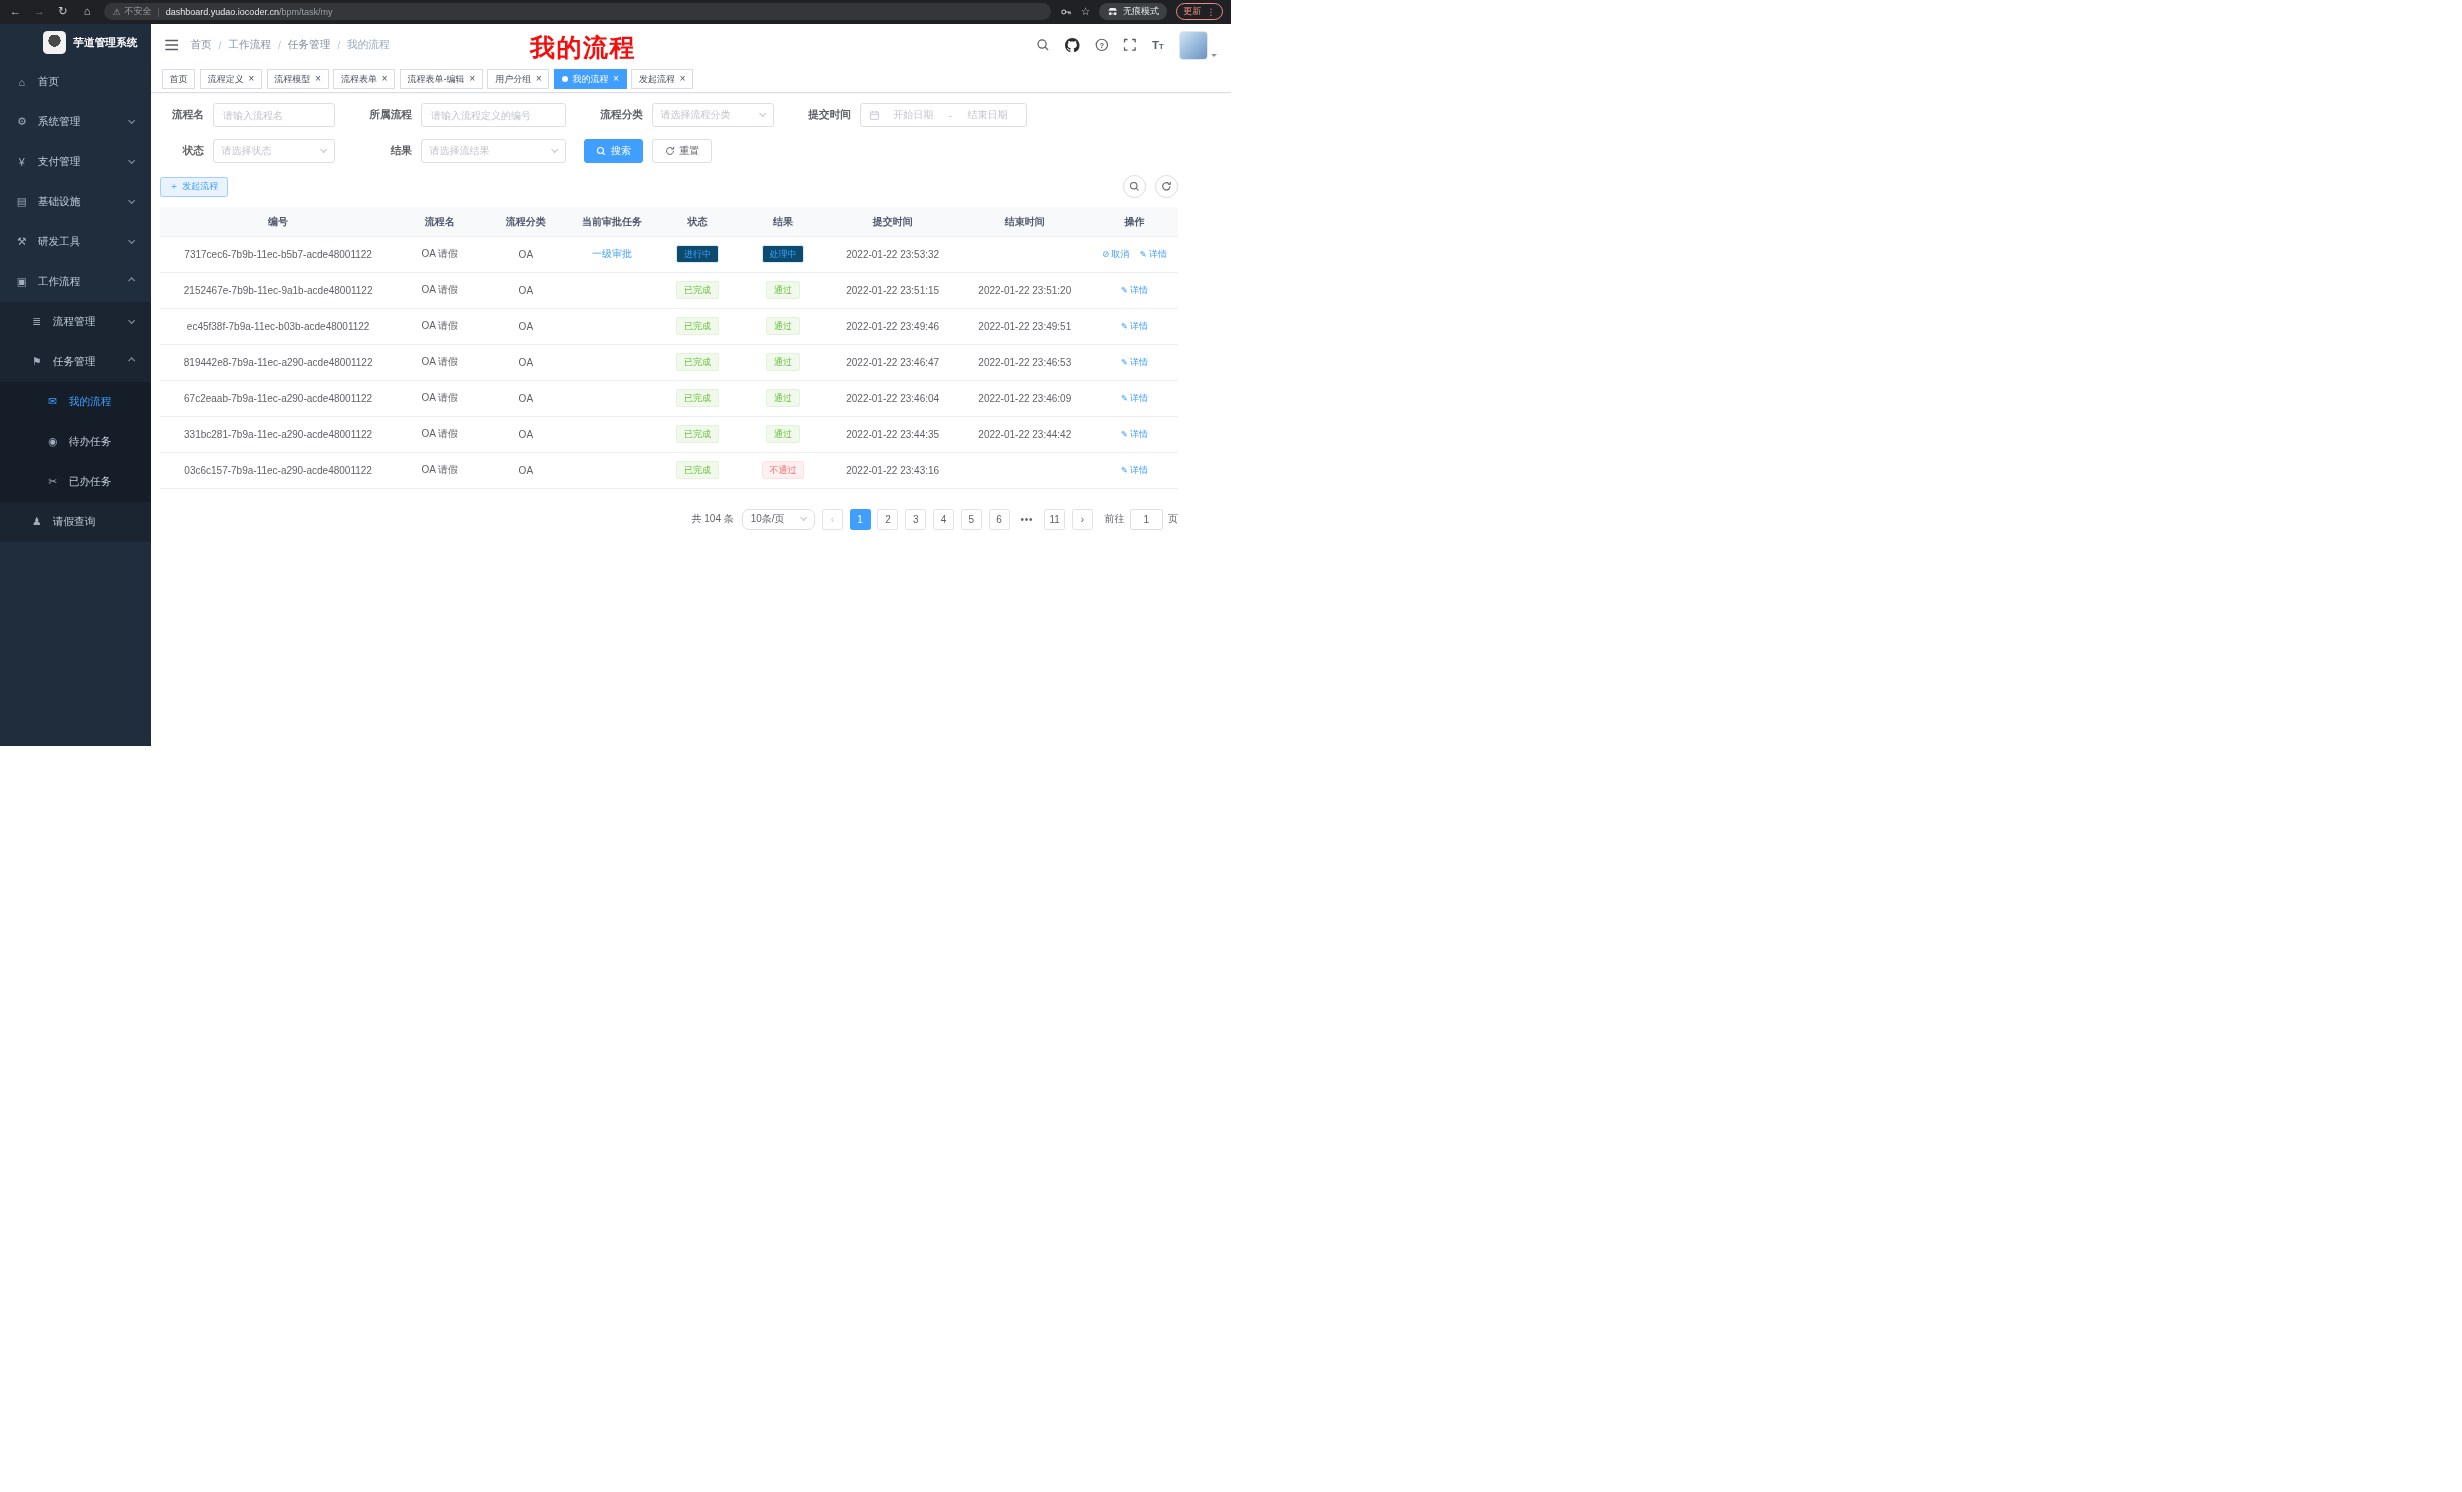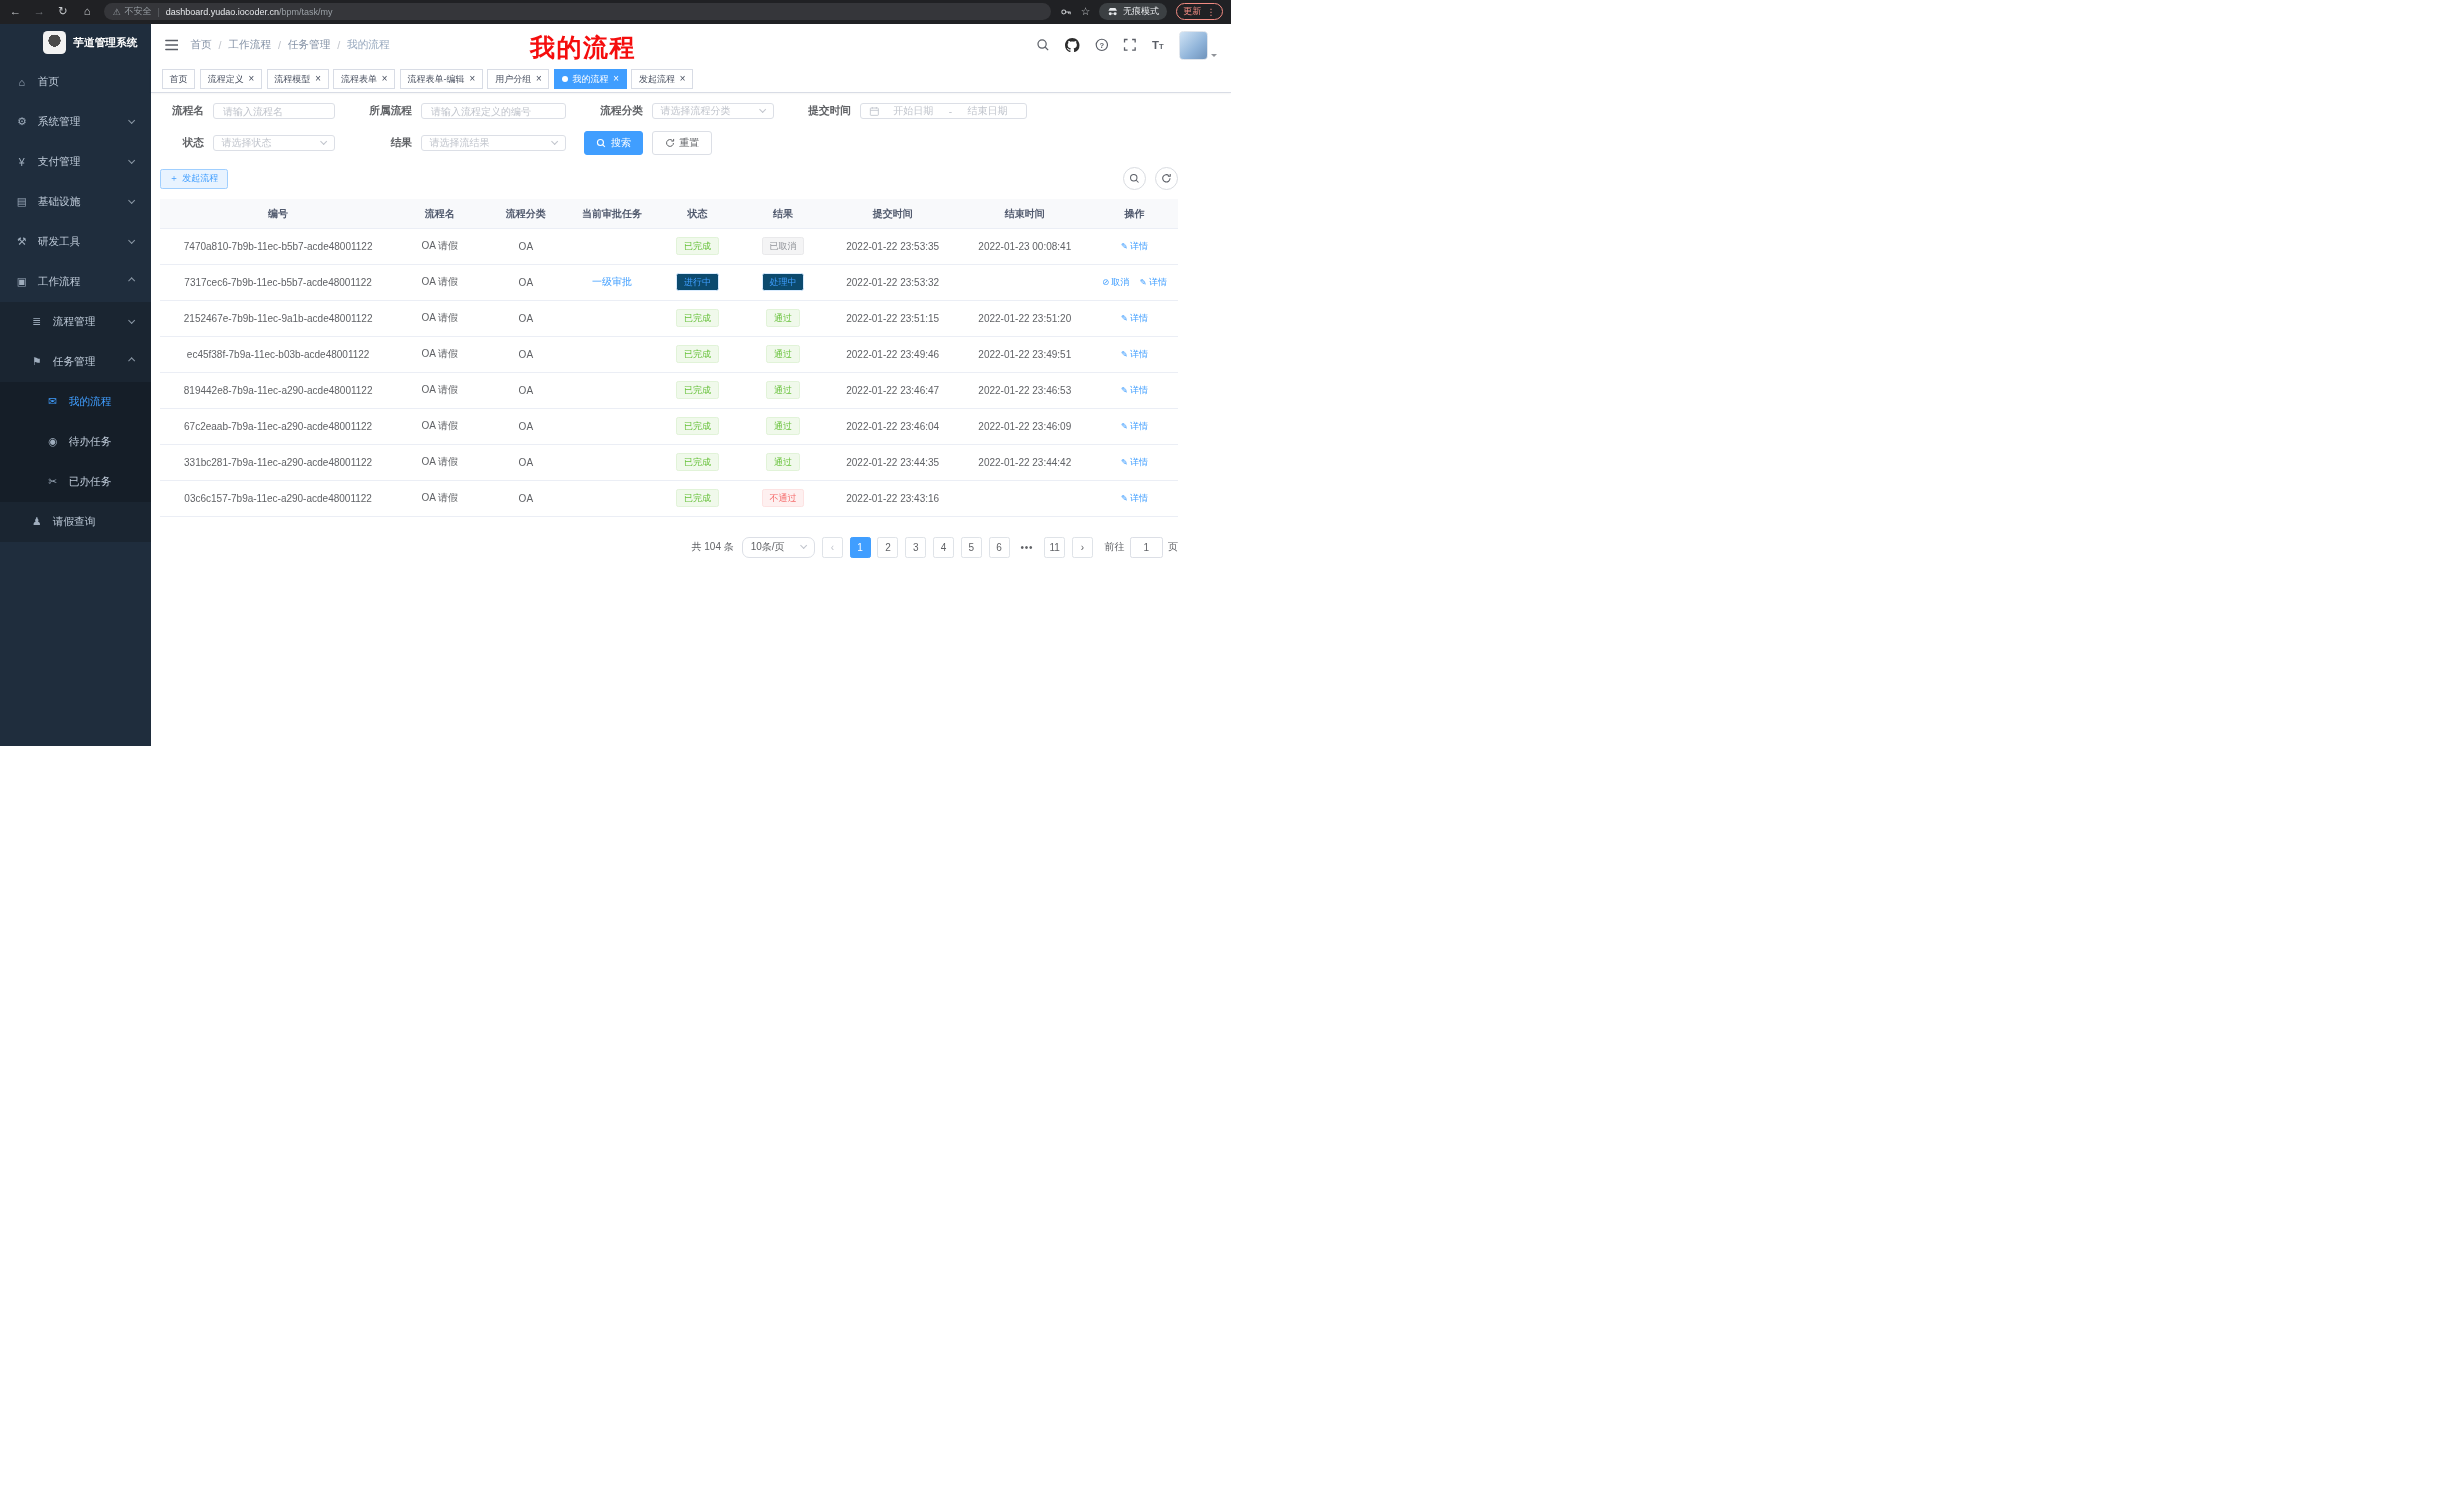--- a/index.html
+++ b/index.html
@@ -69,21 +69,21 @@
   .tag-tab { height:20px; display:inline-flex; align-items:center; gap:4.6px; border:0.8px solid #d8dce5; background:#fff; color:#495060; font-size:9px; padding:0 6.8px; cursor:pointer; }
   .tag-tab .dot { width:6px; height:6px; border-radius:50%; background:#fff; }
   .tag-tab .close { font-size:10px; line-height:1; }
   .tag-tab.active { background:#409eff; border-color:#409eff; color:#fff; }
 
   
   .content { padding:10.7px 53px 0 9px; flex:1; }
   .filter-row { display:flex; align-items:center; margin-bottom:12px; }
   .f-label { font-weight:bold; color:#606266; font-size:10.7px; text-align:right; margin-right:9px; flex-shrink:0; }
   .w60 { width:44px; } .w75 { width:59px; }
-  .control { height:16px; border:0.8px solid #dcdfe6; border-radius:3px; background:#fff; font-size:10px; color:#606266; }
+  .control { height:24px; border:0.8px solid #dcdfe6; border-radius:3px; background:#fff; font-size:10px; color:#606266; }
   input.control { padding:0 9px; outline:none; }
   input.control::placeholder { color:#c0c4cc; }
   .select { display:flex; align-items:center; padding:0 7.6px; cursor:pointer; }
   .select .ph { color:#c0c4cc; flex:1; }
   .select .chev { border-color:#c0c4cc; margin-top:-2.3px; }
   .daterange { display:flex; align-items:center; padding:0 7.6px; gap:3px; cursor:pointer; }
   .daterange .ph { color:#c0c4cc; flex:1; text-align:center; }
   .daterange .sep { color:#c0c4cc; padding:0 1.5px; }
   .gap24 { margin-left:18px; }
   .btn { height:24px; border-radius:3px; font-size:10px; display:inline-flex; align-items:center; gap:4.6px; padding:0 11.4px; cursor:pointer; border:0.8px solid transparent; }
@@ -465,37 +465,20 @@
 
               <th><span>结束时间</span></th>
 
               <th><span>操作</span></th>
 
           </tr>
         </thead>
         <tbody>
 
 
-            <tr>
-              <td>7470a810-7b9b-11ec-b5b7-acde48001122</td>
-              <td>OA 请假</td>
-              <td>OA</td>
-              <td></td>
-              <td><span class="tag tag-success">已完成</span></td>
-              <td><span class="tag tag-info">已取消</span></td>
-              <td>2022-01-22 23:53:35</td>
-              <td>2022-01-23 00:08:41</td>
-              <td>
-                
-                <a class="row-link">
-                  <span class="ico">✎</span>
-                  <span>详情</span>
-                </a>
-              </td>
-            </tr>
 
             <tr>
               <td>7317cec6-7b9b-11ec-b5b7-acde48001122</td>
               <td>OA 请假</td>
               <td>OA</td>
               <td><a class="task-link">一级审批</a></td>
               <td><span class="tag tag-primary">进行中</span></td>
               <td><span class="tag tag-primary">处理中</span></td>
               <td>2022-01-22 23:53:32</td>
               <td></td>

